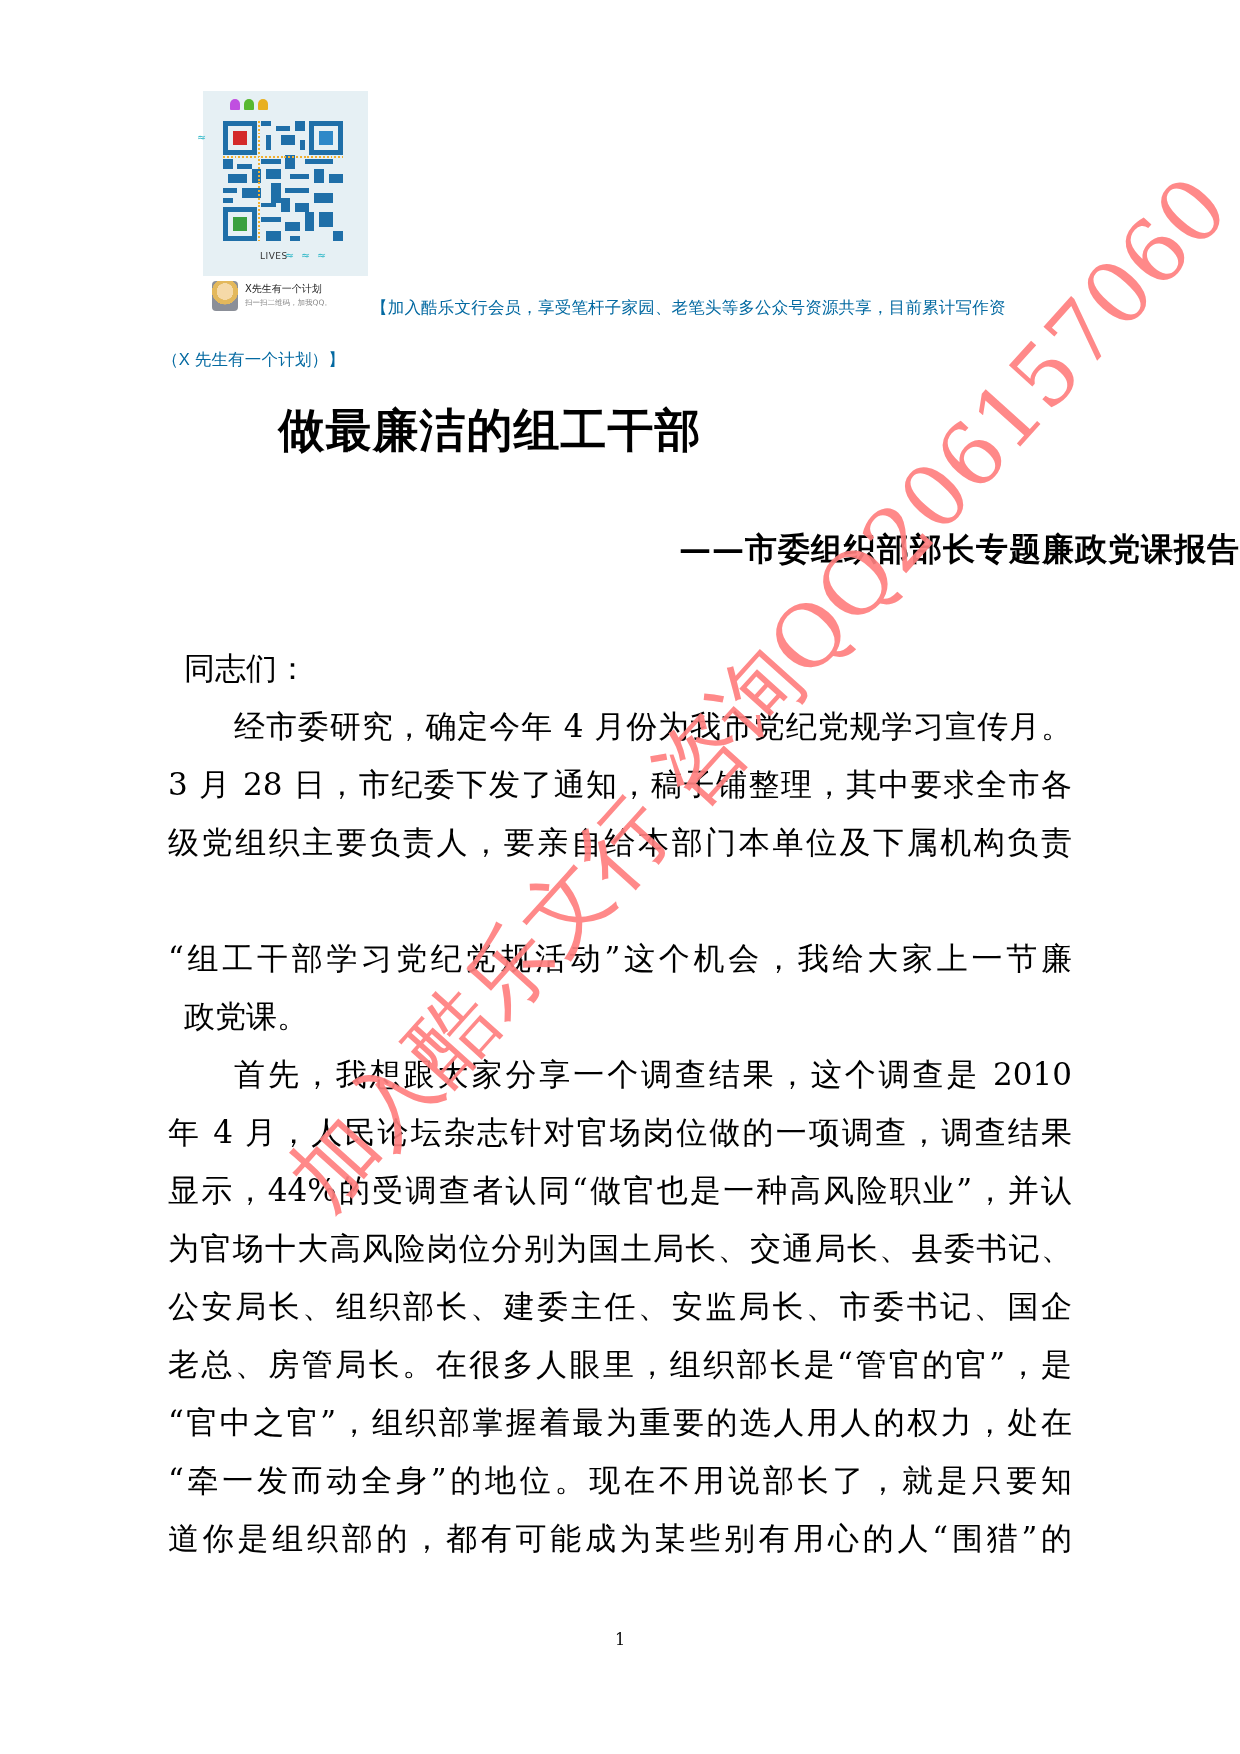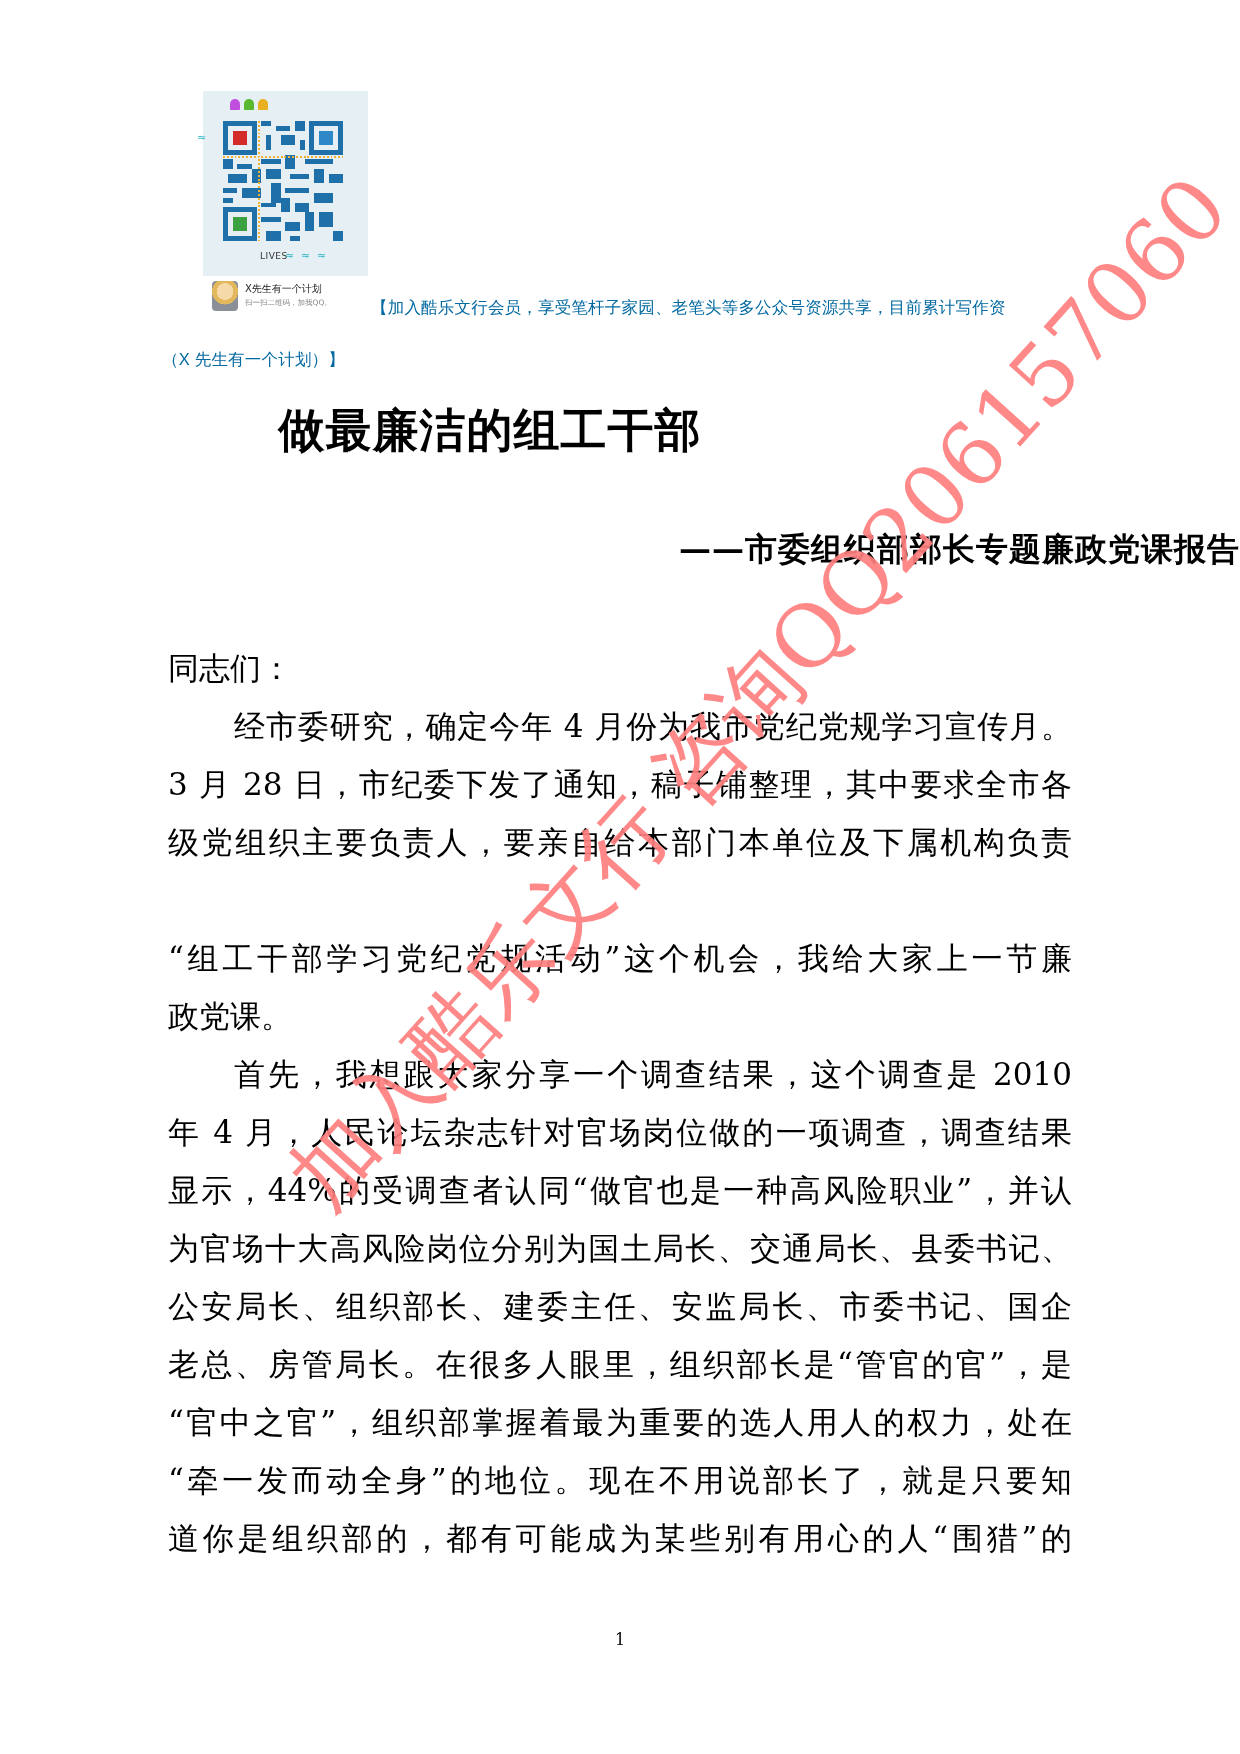--- a/index.html
+++ b/index.html
@@ -31,21 +31,21 @@
   
   .title { position: absolute; left: 0; width: 980px; top: 400px; text-align: center;
            font-family: "DejaVu Sans", sans-serif; font-weight: bold; font-size: 46px; letter-spacing: 1px; }
   .subtitle { position: absolute; left: 0; width: 1240px; top: 528px; text-align: right;
               font-family: "DejaVu Serif", serif; font-weight: bold; font-size: 32px; letter-spacing: 1px; }
 
   
   .body-line { position: absolute; left: 168px; width: 904px; height: 40px; font-size: 31px;
                line-height: 40px; white-space: nowrap; text-align: justify; text-align-last: justify;
                font-family: "DejaVu Serif", serif; }
-  .body-line.short { text-align-last: left; }
+  .body-line.short { text-align-last: left; margin-left: 16px; }
   .body-line.indent { left: 234px; width: 838px; }
 
   .page-number { position: absolute; left: 0; width: 1240px; top: 1630px; text-align: center;
                  font-family: "DejaVu Serif", serif; font-size: 16px; }
 
   
   .watermark { position: absolute; left: 125px; top: 735px; width: 1100px; height: 100px;
                transform: rotate(-48deg); transform-origin: 50% 50%;
                color: #ff7f7f; font-family: "DejaVu Serif", serif; font-size: 86px;
                line-height: 100px; white-space: nowrap; text-align: center; opacity: 0.92;

